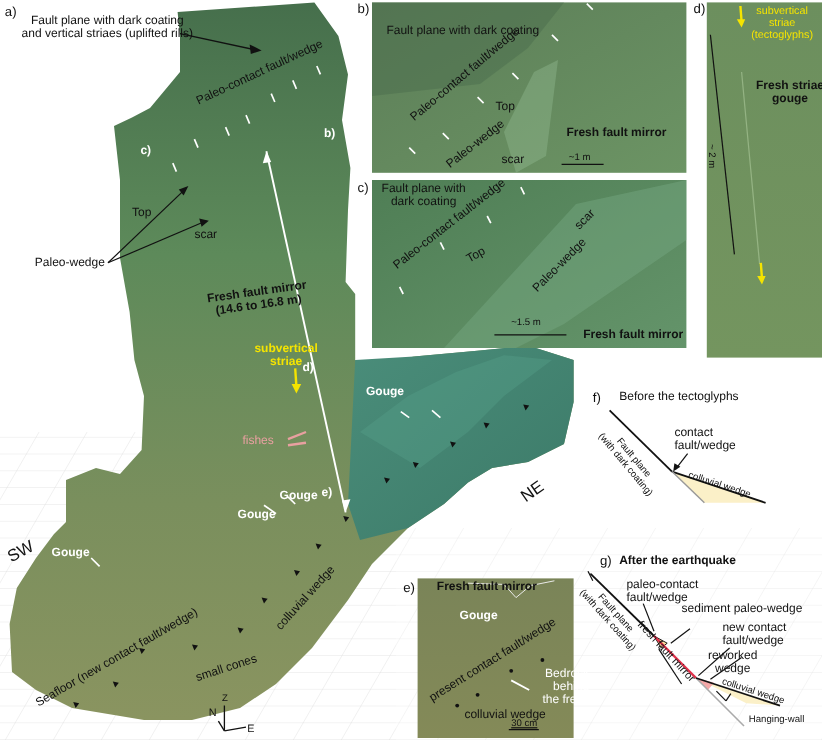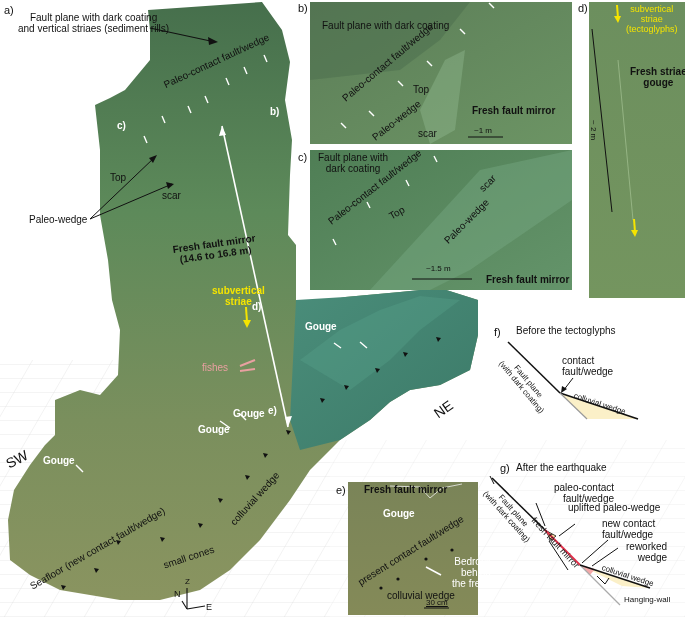--- a/index.html
+++ b/index.html
@@ -175,21 +175,21 @@
     <line x1="597" y1="576" x2="605" y2="584" stroke="#111" stroke-width="1"></line>
     <line x1="605" y1="584" x2="609" y2="578" stroke="#111" stroke-width="1"></line>
     <line x1="549" y1="541" x2="568" y2="570" stroke="#111" stroke-width="1"></line>
     <line x1="490" y1="476" x2="494" y2="484" stroke="#111" stroke-width="1"></line>
   </g>
 </svg>
 
 <div class="panel-letter" style="left:4px;top:4px;">a)</div>
 <div class="lbl" style="left:18px;top:12px;text-align:center;">
   <div>Fault plane with dark coating</div>
-  <div>and vertical striaes (sediment rills)</div>
+  <div>and vertical striaes (uplifted rills)</div>
 </div>
 <div class="lbl" style="left:162px;top:80px;transform:rotate(-25deg);transform-origin:left top;">Paleo-contact fault/wedge</div>
 <div class="lbl w" style="left:270px;top:106px;">b)</div>
 <div class="lbl w" style="left:117px;top:120px;">c)</div>
 <div class="lbl" style="left:110px;top:172px;">Top</div>
 <div class="lbl" style="left:162px;top:190px;">scar</div>
 <div class="lbl" style="left:29px;top:214px;">Paleo-wedge</div>
 <div class="lbl b" style="left:172px;top:244px;transform:rotate(-8deg);transform-origin:left top;text-align:center;">
   <div>Fresh fault mirror</div>
   <div>(14.6 to 16.8 m)</div>
@@ -265,33 +265,33 @@
   <div>Fault plane</div>
   <div>(with dark coating)</div>
 </div>
 <div class="lbl" style="left:562px;top:355px;text-align:left;">
   <div>contact</div>
   <div>fault/wedge</div>
 </div>
 <div class="lbl" style="left:575px;top:392px;font-size:8px;transform:rotate(18deg);transform-origin:left top;">colluvial wedge</div>
 
 <div class="panel-letter" style="left:500px;top:462px;">g)</div>
-<div class="lbl" style="left:516px;top:462px;">After the earthquake</div>
+<div class="lbl" style="left:516px;top:462px;font-weight:bold;">After the earthquake</div>
 <div class="lbl" style="left:494px;top:484px;font-size:8px;transform:rotate(48deg);transform-origin:left top;text-align:center;">
   <div>Fault plane</div>
   <div>(with dark coating)</div>
 </div>
-<div class="lbl" style="left:522px;top:482px;text-align:right;margin-left:32px;">
+<div class="lbl" style="left:522px;top:482px;text-align:left;">
   <div>paleo-contact</div>
   <div>fault/wedge</div>
 </div>
-<div class="lbl" style="left:568px;top:502px;">uplifted paleo-wedge</div>
+<div class="lbl" style="left:568px;top:502px;">sediment paleo-wedge</div>
 <div class="lbl" style="left:602px;top:518px;text-align:left;">
   <div>new contact</div>
   <div>fault/wedge</div>
 </div>
-<div class="lbl" style="left:626px;top:541px;text-align:right;">
+<div class="lbl" style="left:590px;top:541px;text-align:center;">
   <div>reworked</div>
   <div>wedge</div>
 </div>
 <div class="lbl" style="left:536px;top:516px;font-size:9px;transform:rotate(47deg);transform-origin:left top;">fresh fault mirror</div>
 <div class="lbl" style="left:603px;top:564px;font-size:8px;transform:rotate(18deg);transform-origin:left top;">colluvial wedge</div>
 <div class="lbl" style="left:624px;top:596px;font-size:8px;">Hanging-wall</div>
 
 </body></html>

